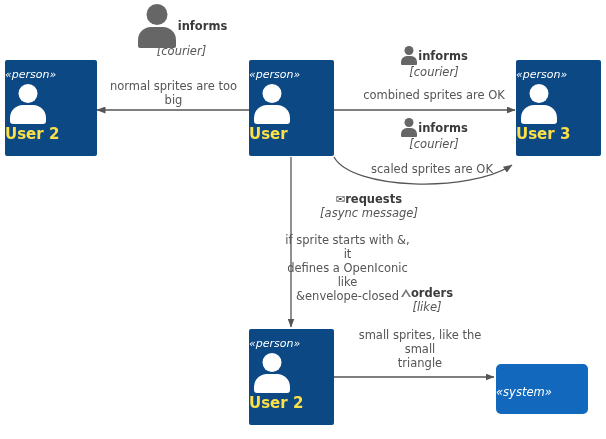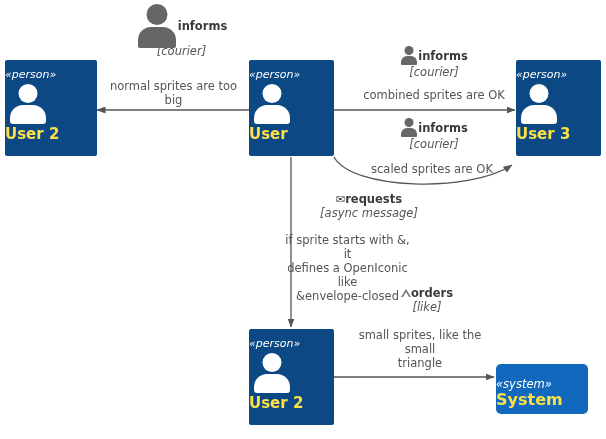--- a/index.html
+++ b/index.html
@@ -280,21 +280,20 @@
     <div class="stereotype">«person»</div>
     <div class="sprite-person">
       <div class="head"></div>
         <div class="body"></div>
     </div>
     <div class="node-name">User 2</div>
   </div>
 
   <div class="node system" style="left:496px; top:352px; width:92px; height:50px;margin-top:12px;">
     <div class="stereotype">«system»</div>
-    <div class="node-name">System</div>
   </div>
 
   <div class="rel-block" style="left:114px; top:4px; width:135px;">
     <div class="rel-row">
       <span class="gray-sprite big">
         <span class="g-head"></span>
           <span class="g-body"></span>
       </span>
       <span class="rel-title">informs</span>
     </div>

